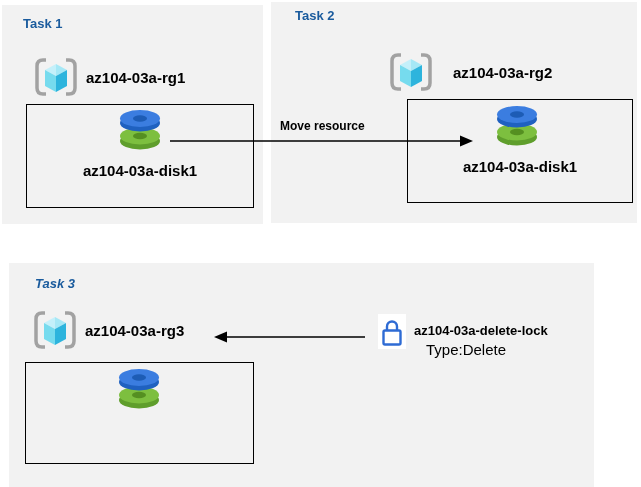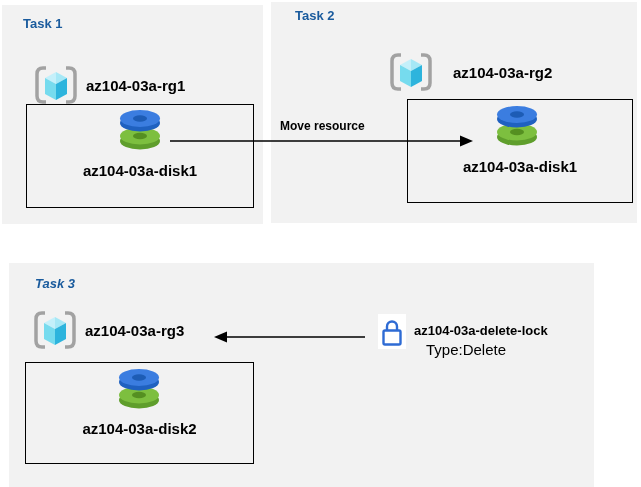--- a/index.html
+++ b/index.html
@@ -38,21 +38,21 @@
   .lock-type { font-size:15px; white-space:nowrap; }
   .lock-type .tlabel { font-weight:normal;margin-left:12px; }
   .lock-type .tvalue { font-weight:normal; margin-left:0; }
 </style>
 </head>
 <body>
 
 <div class="panel" style="left:2px; top:5px; width:261px; height:219px;">
   <div class="panel-title" style="left:21px; top:11px;">Task 1</div>
 
-  <div class="rg-row" style="left:32px; top:60px;">
+  <div class="rg-row" style="left:32px; top:52px;">
     <svg class="rg-icon" viewBox="0 0 44 40">
       <path d="M12 3 H9 Q3 3 3 9 V31 Q3 37 9 37 H12" fill="none" stroke="#a2a2a2" stroke-width="3.5"></path>
       <path d="M32 3 H35 Q41 3 41 9 V31 Q41 37 35 37 H32" fill="none" stroke="#a2a2a2" stroke-width="3.5"></path>
       <polygon points="22,7 11,13 22,19" fill="#c4f0fa"></polygon>
       <polygon points="22,7 33,13 22,19" fill="#a6e8f6"></polygon>
       <polygon points="11,13 22,19 22,35 11,29" fill="#76dbee"></polygon>
       <polygon points="33,13 22,19 22,35 33,29" fill="#2db4dd"></polygon>
     </svg>
     <span class="rg-label">az104-03a-rg1</span>
   </div>
@@ -116,21 +116,20 @@
   <div class="inner-box" style="left:16px; top:99px; width:229px; height:102px;"></div>
 
   <svg class="disk-icon" style="left:107px; top:105px;" viewBox="0 0 46 42">
     <ellipse cx="23" cy="32" rx="20" ry="8.5" fill="#5f9e2c"></ellipse>
     <ellipse cx="23" cy="27" rx="20" ry="8.5" fill="#7dbf3f"></ellipse>
     <ellipse cx="23" cy="27" rx="7" ry="3.2" fill="#558f21"></ellipse>
     <ellipse cx="23" cy="14" rx="20" ry="8.5" fill="#1f61c0"></ellipse>
     <ellipse cx="23" cy="9.5" rx="20" ry="8.5" fill="#3b7de0"></ellipse>
     <ellipse cx="23" cy="9.5" rx="7" ry="3.2" fill="#1d5cb5"></ellipse>
   </svg>
-  <div class="res-label" style="left:16px; top:157px; width:229px;">az104-03a-disk2</div>
 </div>
 
 <div class="lock-box">
   <svg width="28" height="34" viewBox="0 0 28 34">
     <path d="M9 17 V11.5 a5 5 0 0 1 10 0 V17" fill="none" stroke="#2e6bd4" stroke-width="2.4"></path>
     <rect x="5.5" y="15.5" width="17" height="14" rx="1.5" fill="#ffffff" stroke="#2e6bd4" stroke-width="2.4"></rect>
   </svg>
 </div>
 <div class="lock-text">
   <div class="lock-name">az104-03a-delete-lock</div>

